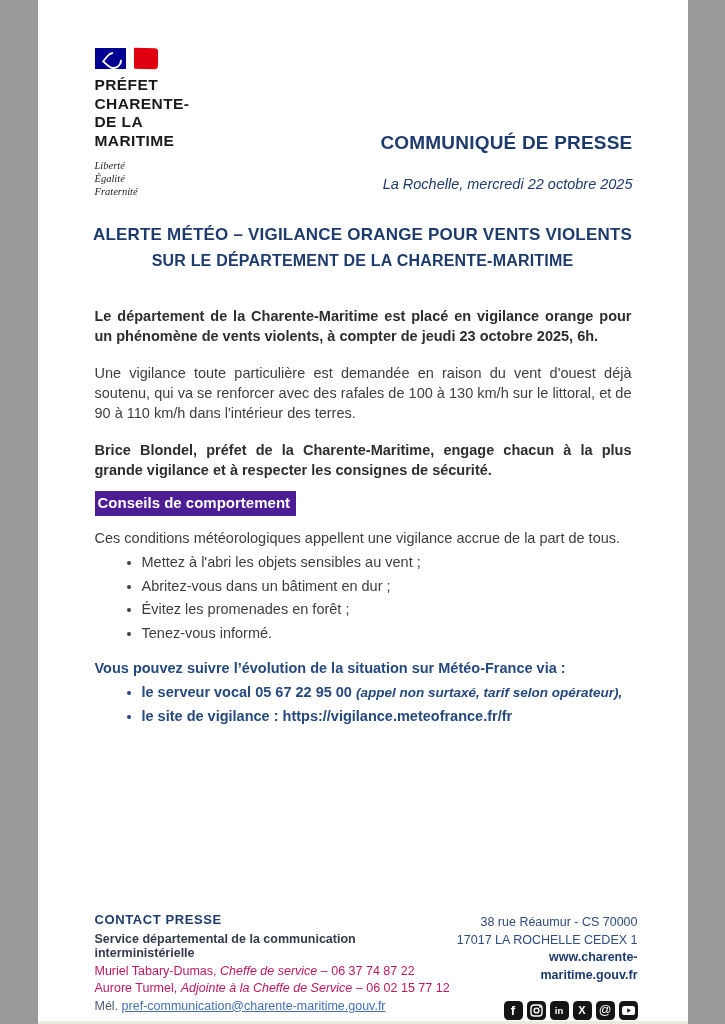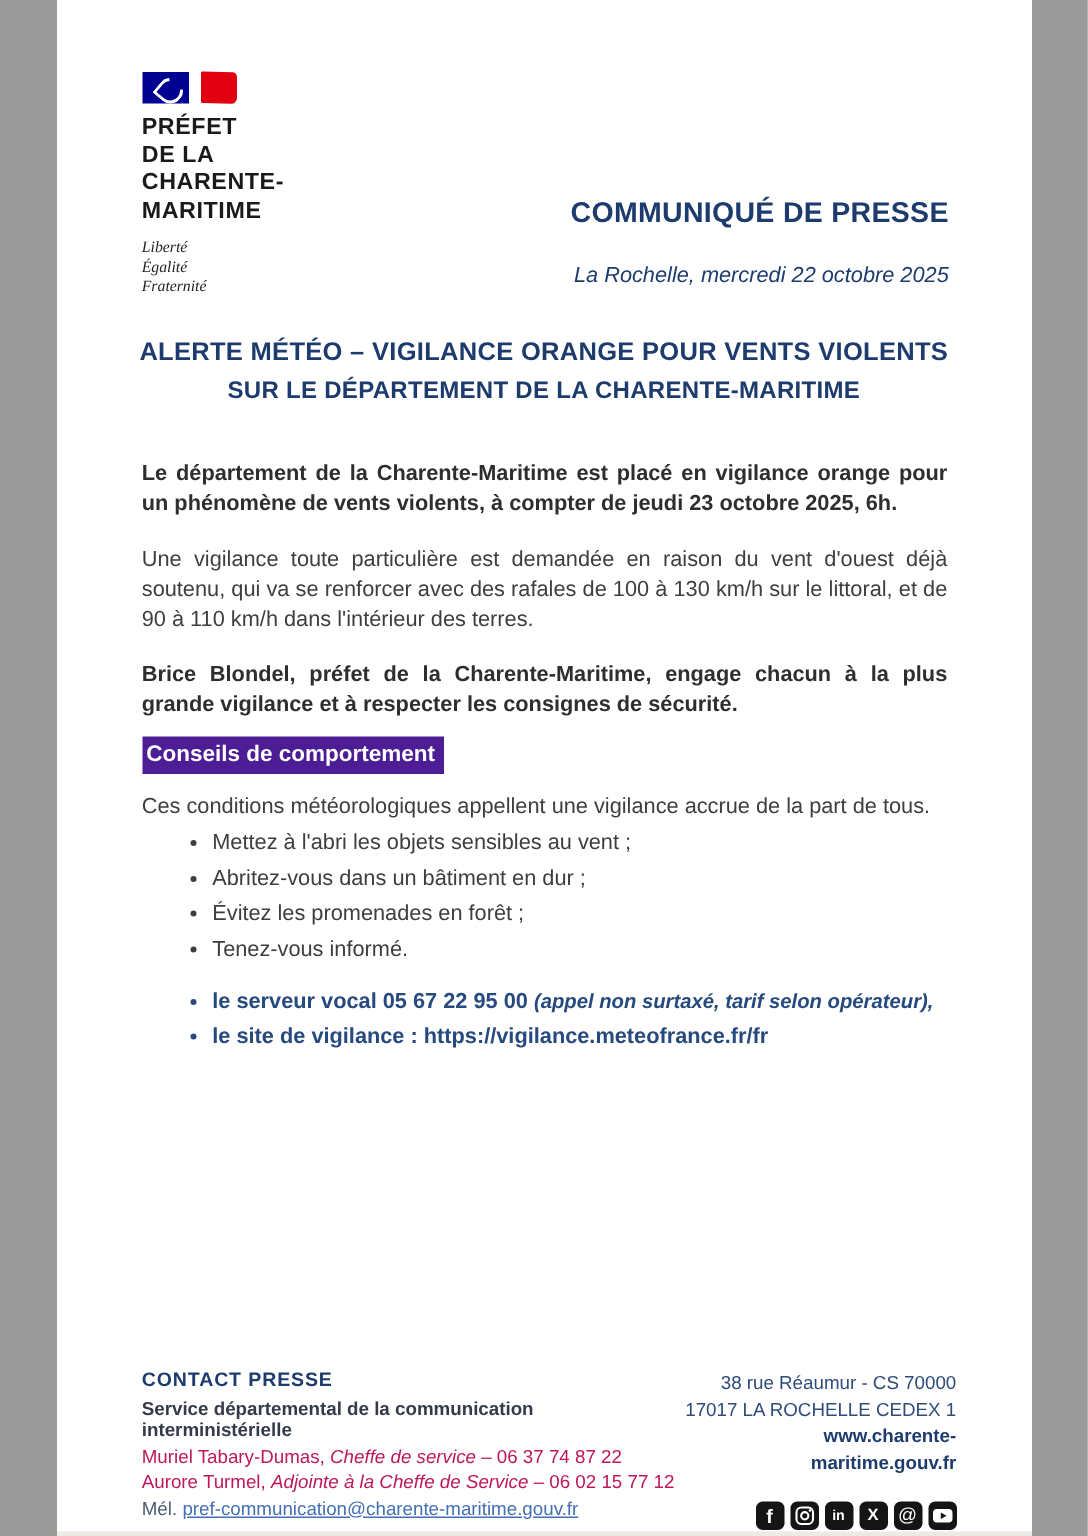--- a/index.html
+++ b/index.html
@@ -73,22 +73,22 @@
 <div class="page">
 
   <div class="header">
     <div class="logo-block">
       <div class="flag">
         <div class="flag-blue"></div>
         <div class="flag-red"></div>
       </div>
       <div class="logo-name">
         <div>PRÉFET</div>
+        <div>CHARENTE-</div>
         <div>DE LA</div>
-        <div>CHARENTE-</div>
         <div>MARITIME</div>
       </div>
       <div class="logo-motto">
         <div>Liberté</div>
         <div>Égalité</div>
         <div>Fraternité</div>
       </div>
     </div>
     <div class="header-right">
       <div class="kicker">COMMUNIQUÉ DE PRESSE</div>
@@ -112,20 +112,21 @@
 
     <div class="advice-intro">Ces conditions météorologiques appellent une vigilance accrue de la part de tous.</div>
     <ul class="advice">
       <li>Mettez à l'abri les objets sensibles au vent ;</li>
       <li>Abritez-vous dans un bâtiment en dur ;</li>
       <li>Évitez les promenades en forêt ;</li>
       <li>Tenez-vous informé.</li>
     </ul>
 
     <div class="meteo">
+      <div>Vous pouvez suivre l’évolution de la situation sur Météo-France via :</div>
       <ul class="meteo-list">
         <li><span>le serveur vocal 05 67 22 95 00 </span><span class="meteo-italic">(appel non surtaxé, tarif selon opérateur),</span></li>
         <li><span>le site de vigilance : https://vigilance.meteofrance.fr/fr</span></li>
       </ul>
     </div>
   </div>
 
   <div class="footer">
     <div class="contact">
       <div class="contact-heading">CONTACT PRESSE</div>

